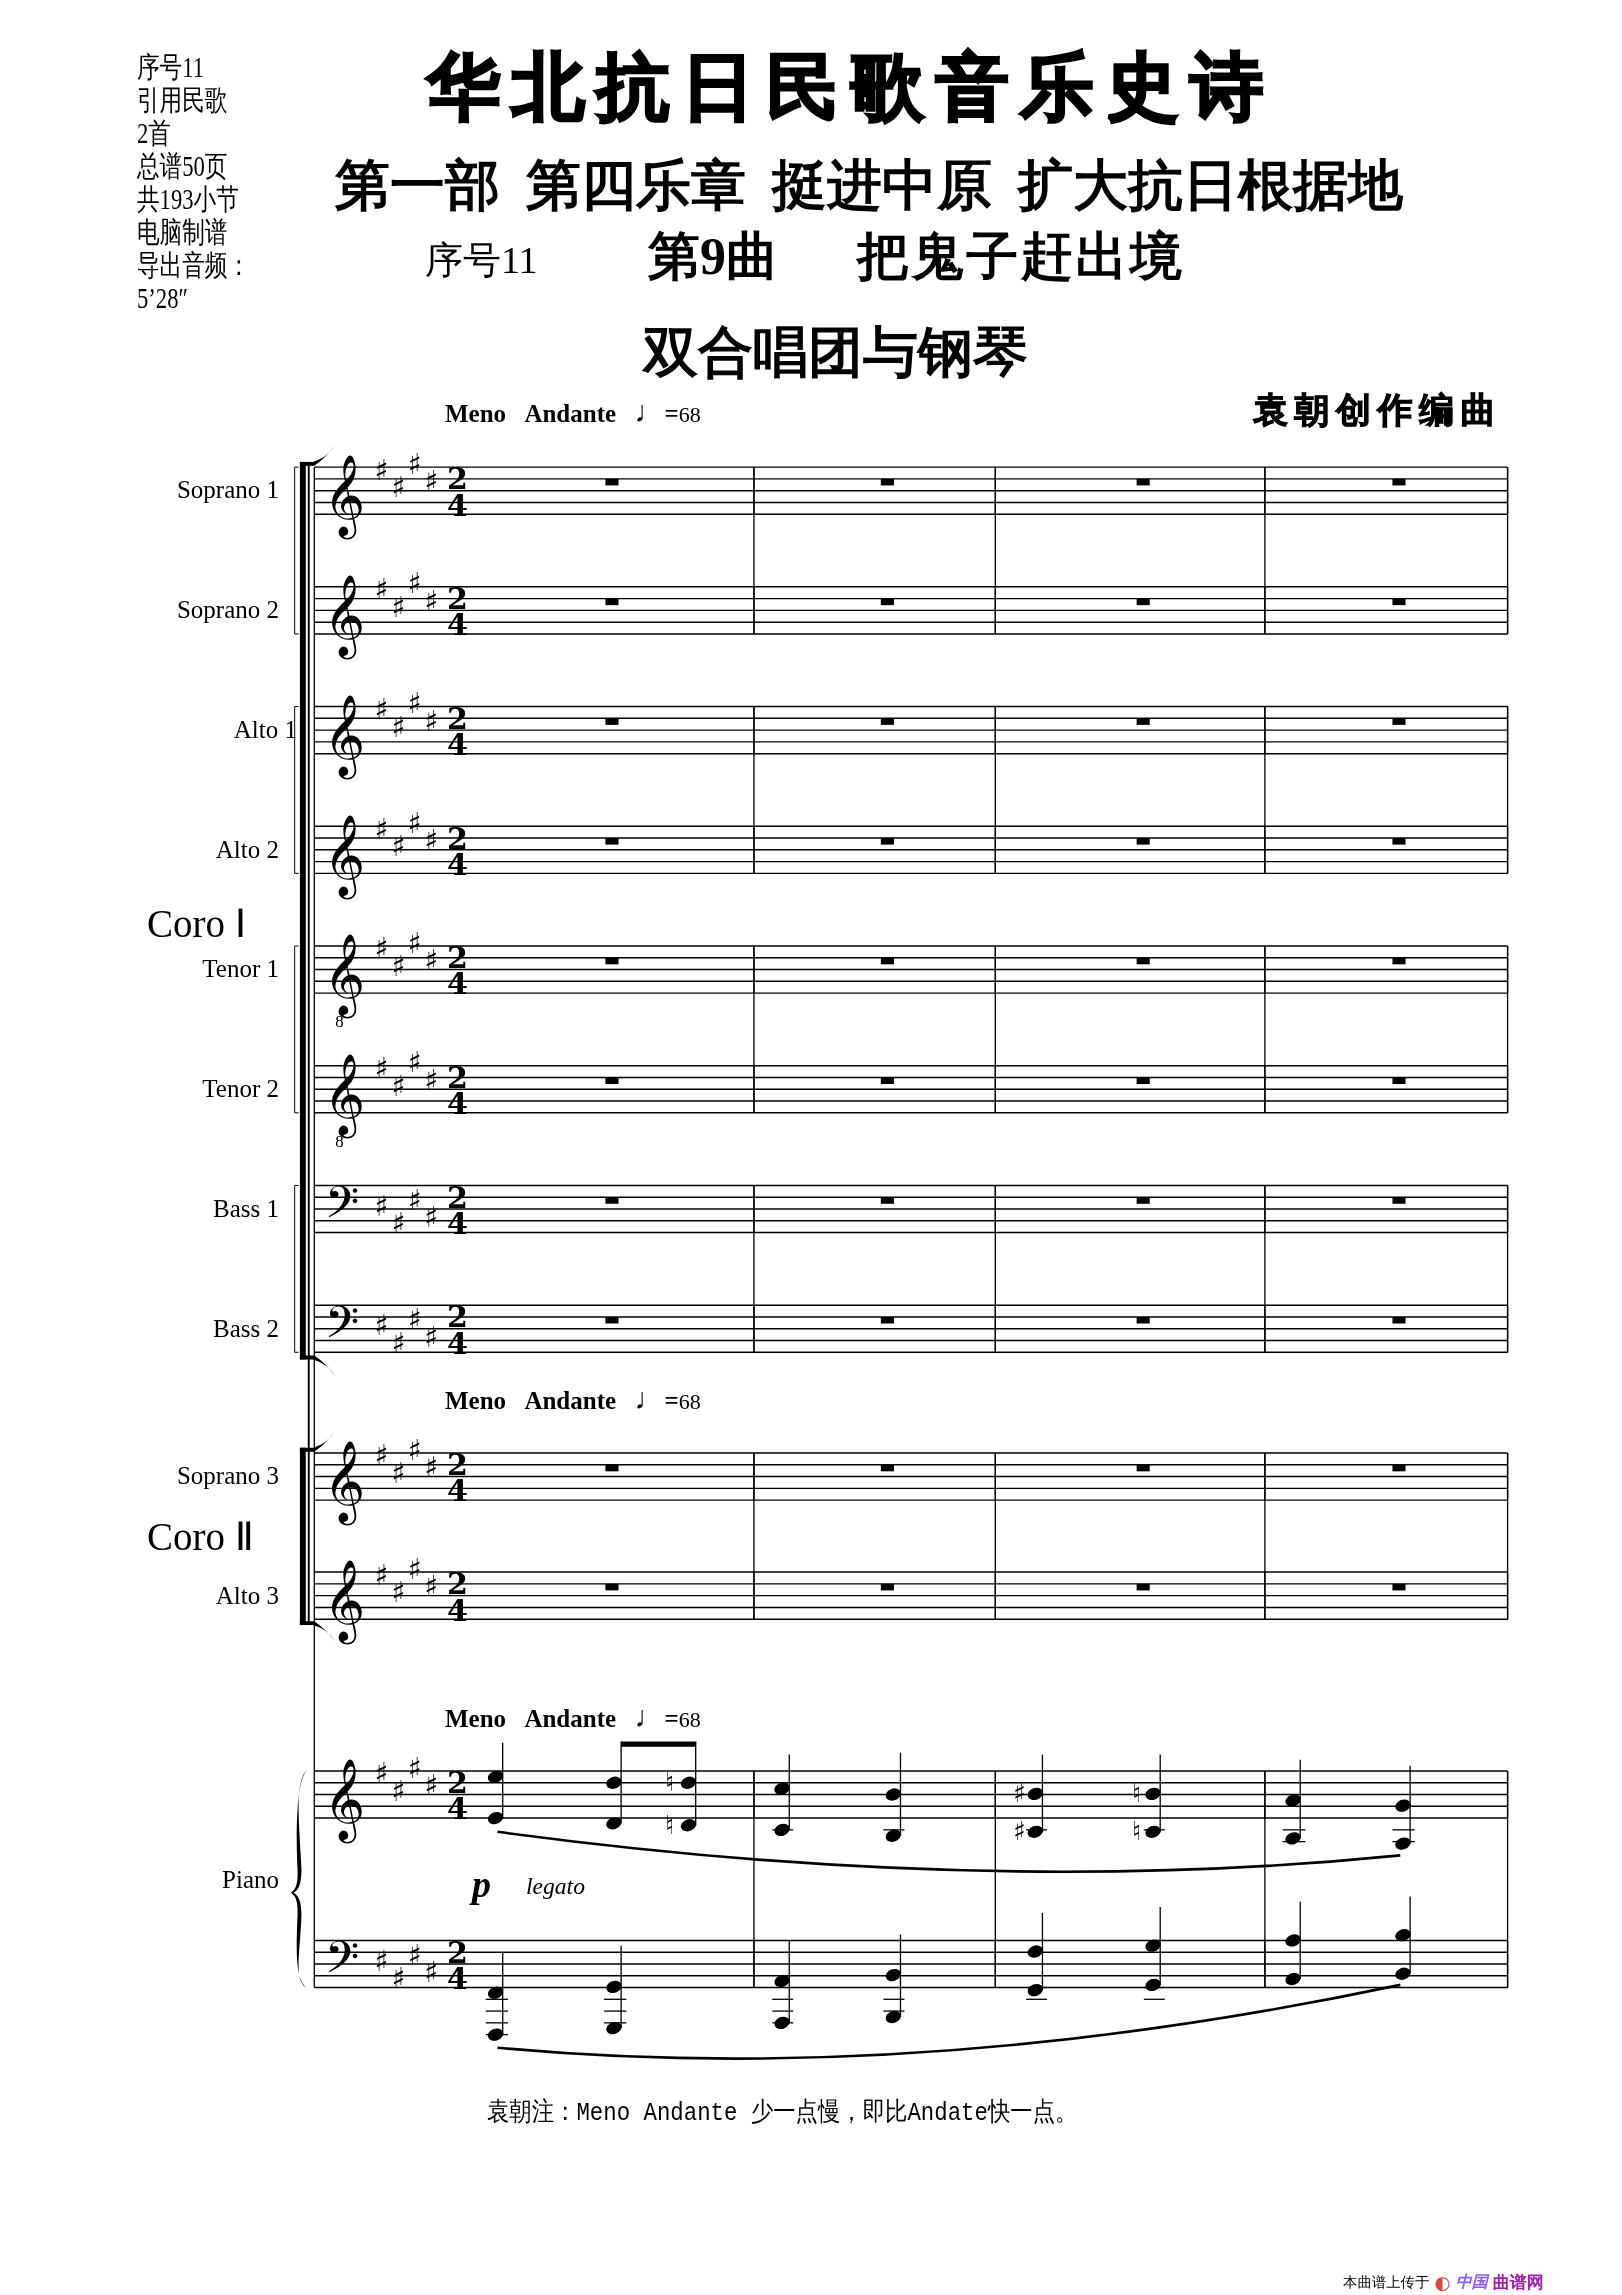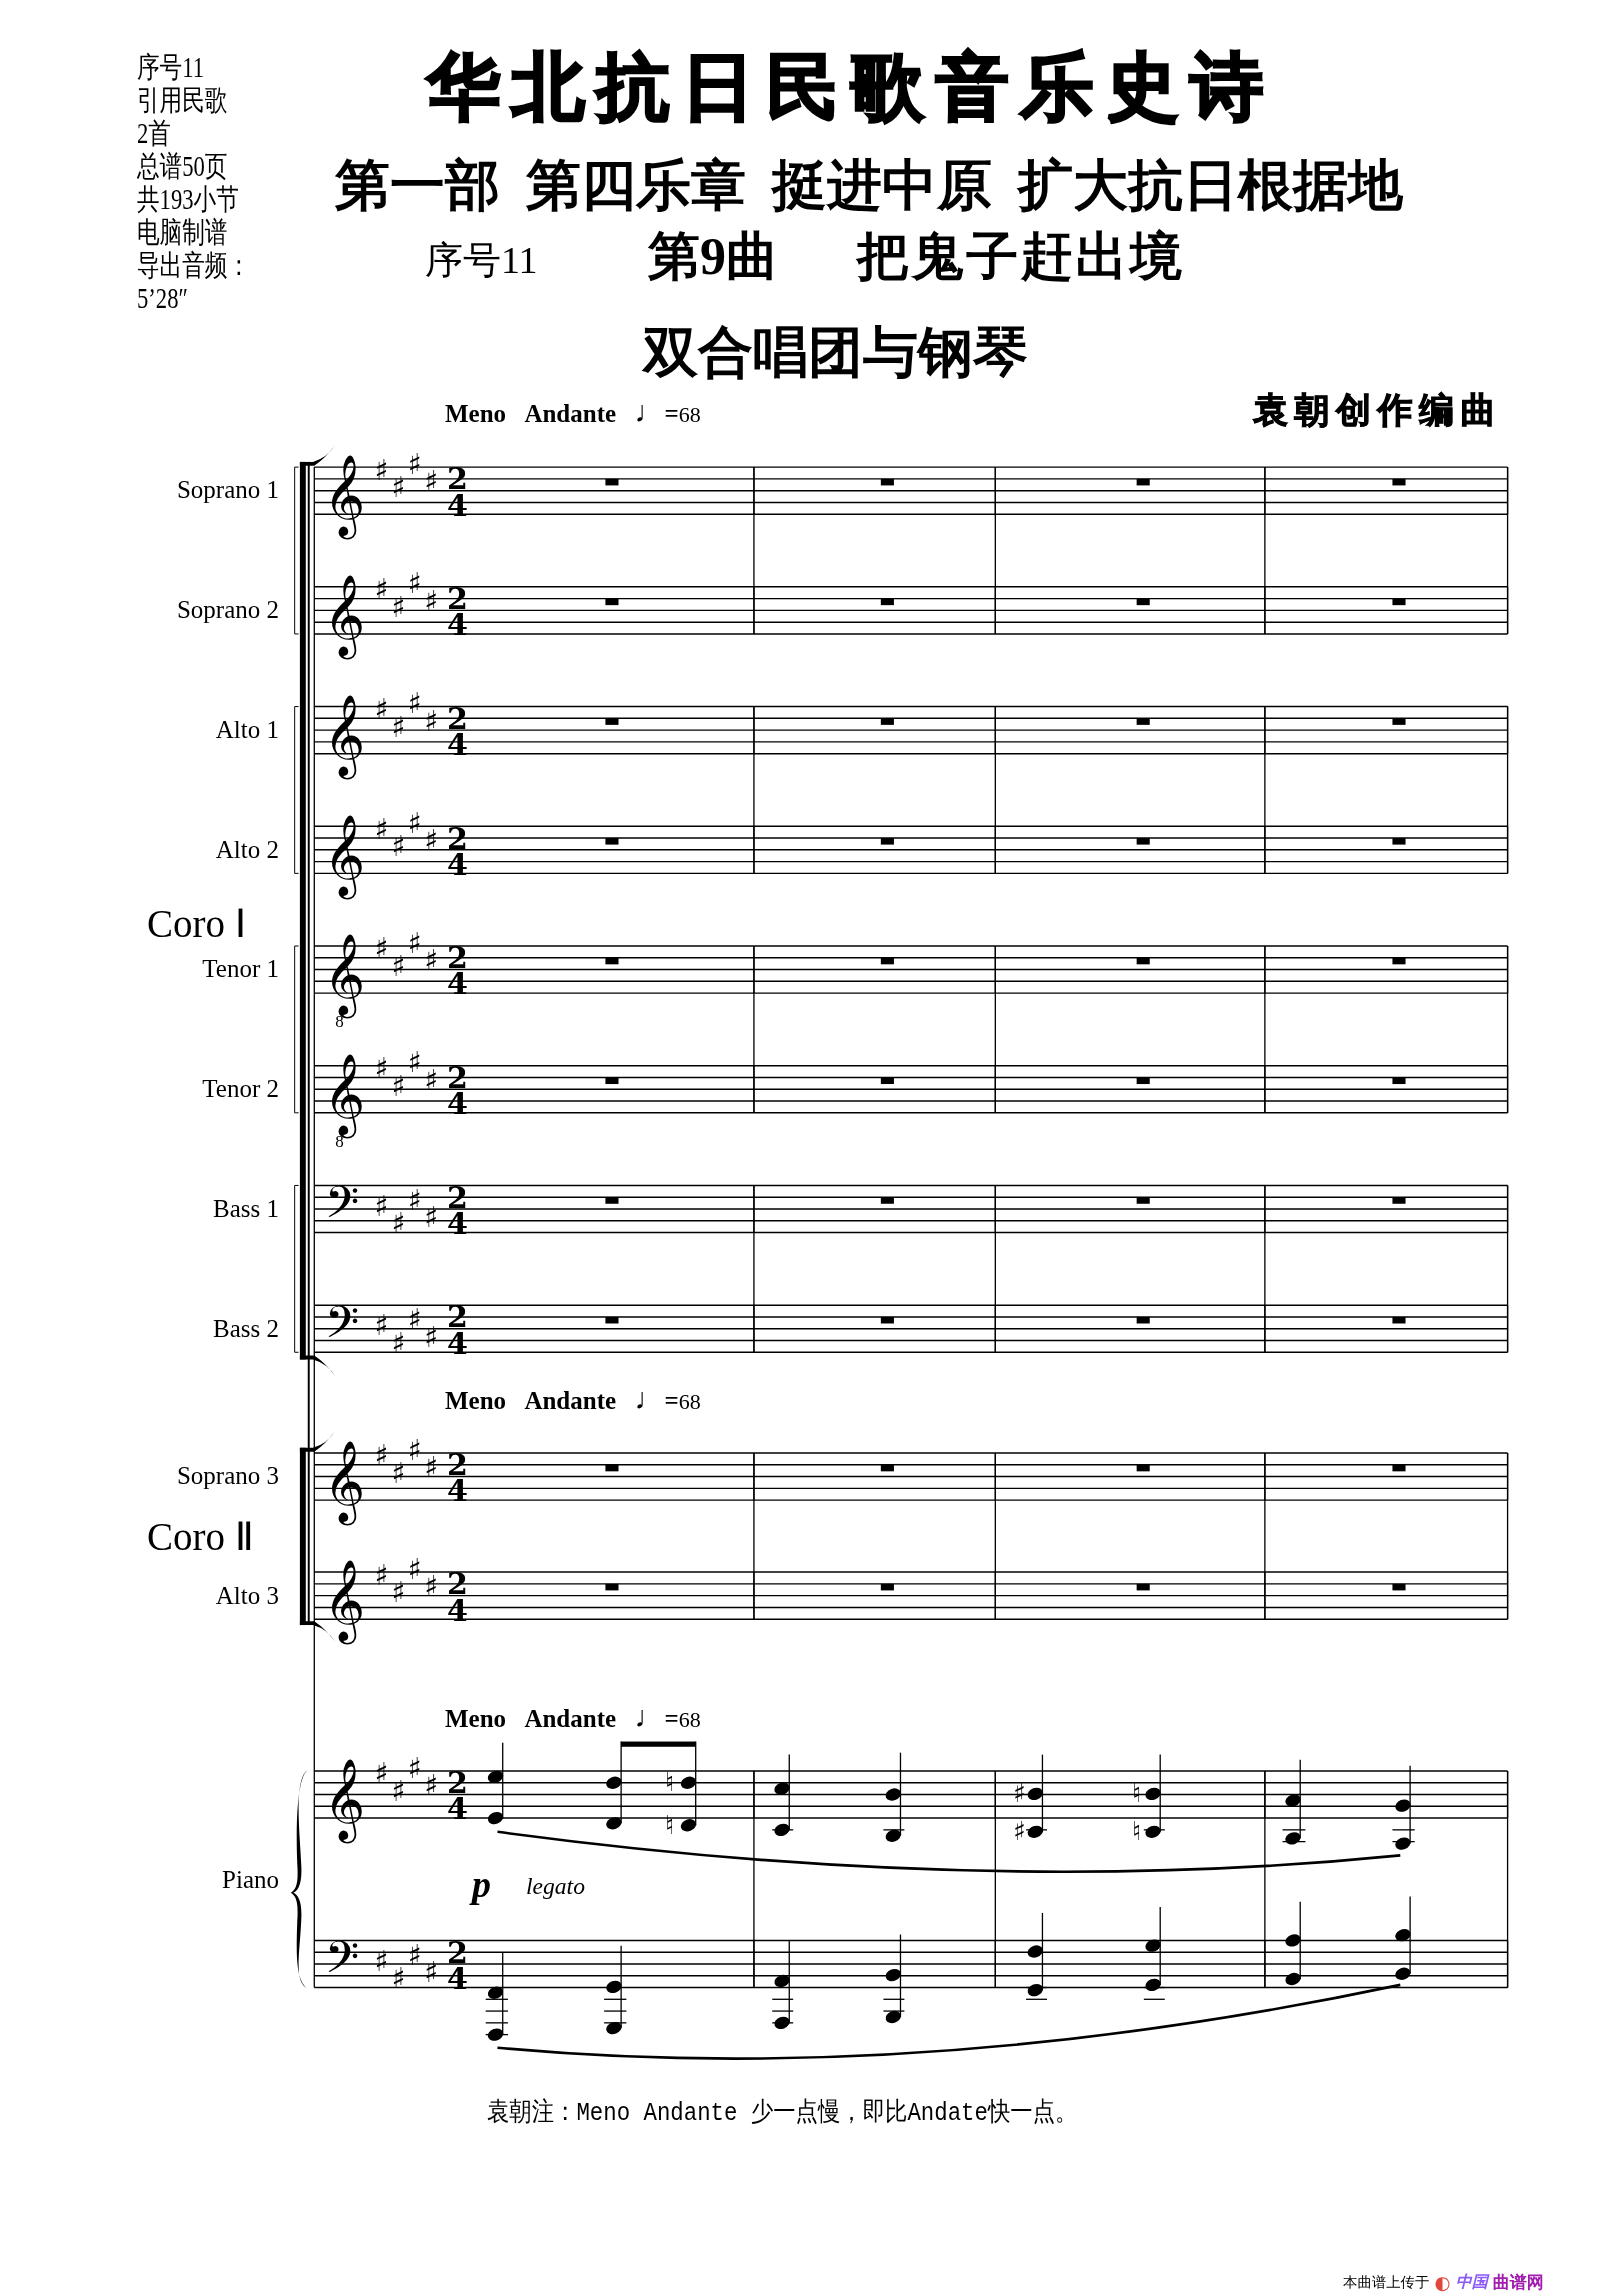--- a/index.html
+++ b/index.html
@@ -75,21 +75,21 @@
 </div>
 <div class="abs tempo" style="left:445px; top:1382px;">
   <span class="word">Meno</span><span class="word">Andante</span><span class="note-sym">♩</span><span>=</span><span class="bpm">68</span>
 </div>
 <div class="abs tempo" style="left:445px; top:1700px;">
   <span class="word">Meno</span><span class="word">Andante</span><span class="note-sym">♩</span><span>=</span><span class="bpm">68</span>
 </div>
 
 <div class="abs part-label" style="left:122px; top:476px;">Soprano 1</div>
 <div class="abs part-label" style="left:122px; top:596px;">Soprano 2</div>
-<div class="abs part-label" style="left:122px; top:716px;">Alto 1</div>
+<div class="abs part-label" style="left:140px; top:716px;">Alto 1</div>
 <div class="abs part-label" style="left:122px; top:836px;">Alto 2</div>
 <div class="abs part-label" style="left:122px; top:955px;">Tenor 1</div>
 <div class="abs part-label" style="left:122px; top:1075px;">Tenor 2</div>
 <div class="abs part-label" style="left:122px; top:1195px;">Bass 1</div>
 <div class="abs part-label" style="left:122px; top:1315px;">Bass 2</div>
 <div class="abs part-label" style="left:122px; top:1462px;">Soprano 3</div>
 <div class="abs part-label" style="left:122px; top:1582px;">Alto 3</div>
 <div class="abs part-label" style="left:122px; top:1866px;">Piano</div>
 
 <div class="abs group-label" style="left:147px; top:887px;margin-top:14px;">Coro Ⅰ</div>

